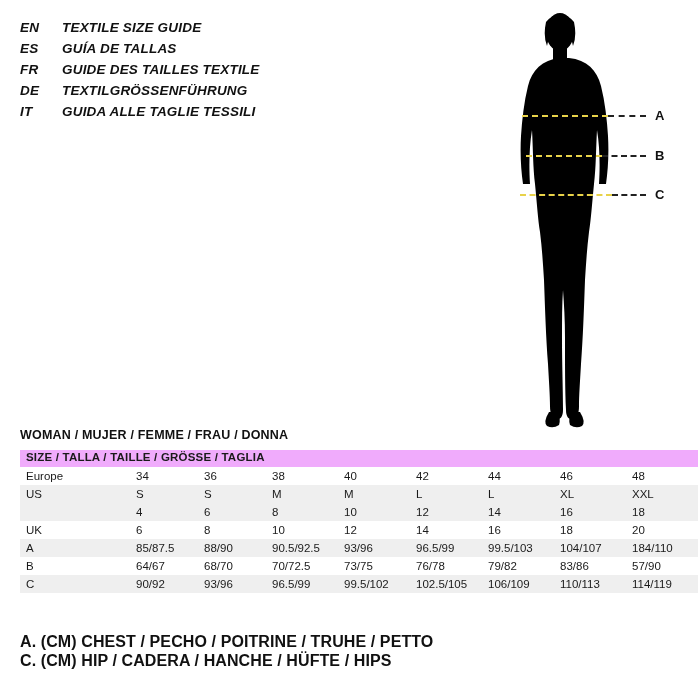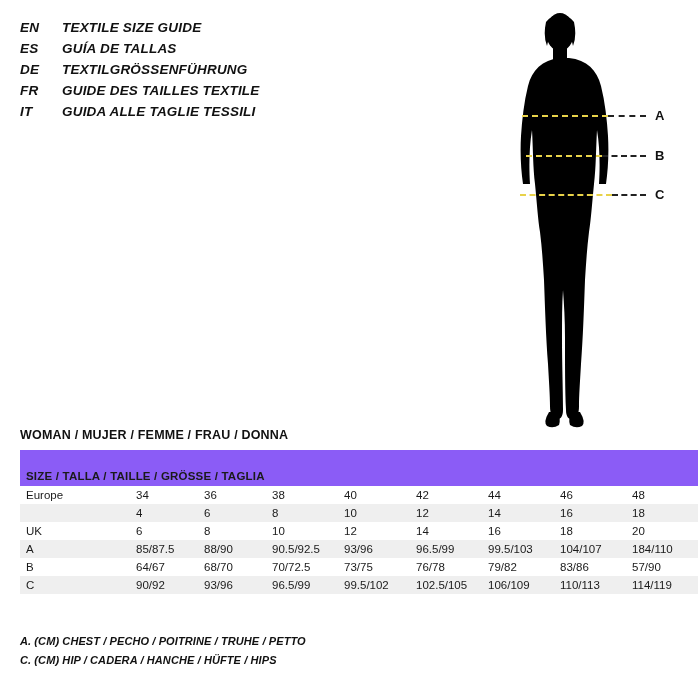--- a/index.html
+++ b/index.html
@@ -96,71 +96,70 @@
     width: 660px;
     table-layout: fixed;
     font-size: 11.5px;
   }
   table.size-table td {
     padding: 3px 0 3px 6px;
     color: #1a1a1a;
     white-space: nowrap;
   }
   tr.header-row td {
-    background: #8b5cf6;
+    background: #f0abfc;
     font-weight: bold;
     font-size: 11.5px;
     letter-spacing: 0.2px;
-    padding-top: 20px;
+    padding-top: 1px;
     padding-bottom: 4px;
   }
   tr.shade td { background: #efefef; }
   tr.plain td { background: #ffffff; }
   .col-label { width: 110px; }
   .col-v { width: 68px; }
   .col-v-wide { width: 72px; }
 
   
   .notes {
     position: absolute;
     left: 20px;
     top: 632px;
     width: 660px;
   }
   .note-line {
-    font-size: 11px;
+    font-size: 16px;
     font-weight: bold;
     letter-spacing: 0.1px;
     color: #111;
     line-height: 19px;
     text-transform: uppercase;
-    font-style: italic;
   }
 </style>
 </head>
 <body>
 
 <div class="page">
 
   <div class="lang-block">
     <div class="lang-row">
       <span class="lang-code">EN</span>
       <span class="lang-title">Textile Size Guide</span>
     </div>
     <div class="lang-row">
       <span class="lang-code">ES</span>
       <span class="lang-title">Guía de Tallas</span>
     </div>
     <div class="lang-row">
+      <span class="lang-code">FR</span>
+      <span class="lang-title">Guide des Tailles Textile</span>
+    </div>
+    <div class="lang-row">
       <span class="lang-code">DE</span>
       <span class="lang-title">Textilgrößenführung</span>
-    </div>
-    <div class="lang-row">
-      <span class="lang-code">FR</span>
-      <span class="lang-title">Guide des Tailles Textile</span>
     </div>
     <div class="lang-row">
       <span class="lang-code">IT</span>
       <span class="lang-title">Guida alle Taglie Tessili</span>
     </div>
   </div>
 
   <div class="figure-area">
 
     <svg class="figure-svg" width="210" height="430" viewBox="0 0 210 430">
@@ -245,20 +244,31 @@
           <td>34</td>
           <td>36</td>
           <td>38</td>
           <td>40</td>
           <td>42</td>
           <td>44</td>
           <td>46</td>
           <td>48</td>
         </tr>
 
+        <tr class="shade">
+          <td>US</td>
+          <td>S</td>
+          <td>S</td>
+          <td>M</td>
+          <td>M</td>
+          <td>L</td>
+          <td>L</td>
+          <td>XL</td>
+          <td>XXL</td>
+        </tr>
 
         <tr class="shade">
           <td></td>
           <td>4</td>
           <td>6</td>
           <td>8</td>
           <td>10</td>
           <td>12</td>
           <td>14</td>
           <td>16</td>

